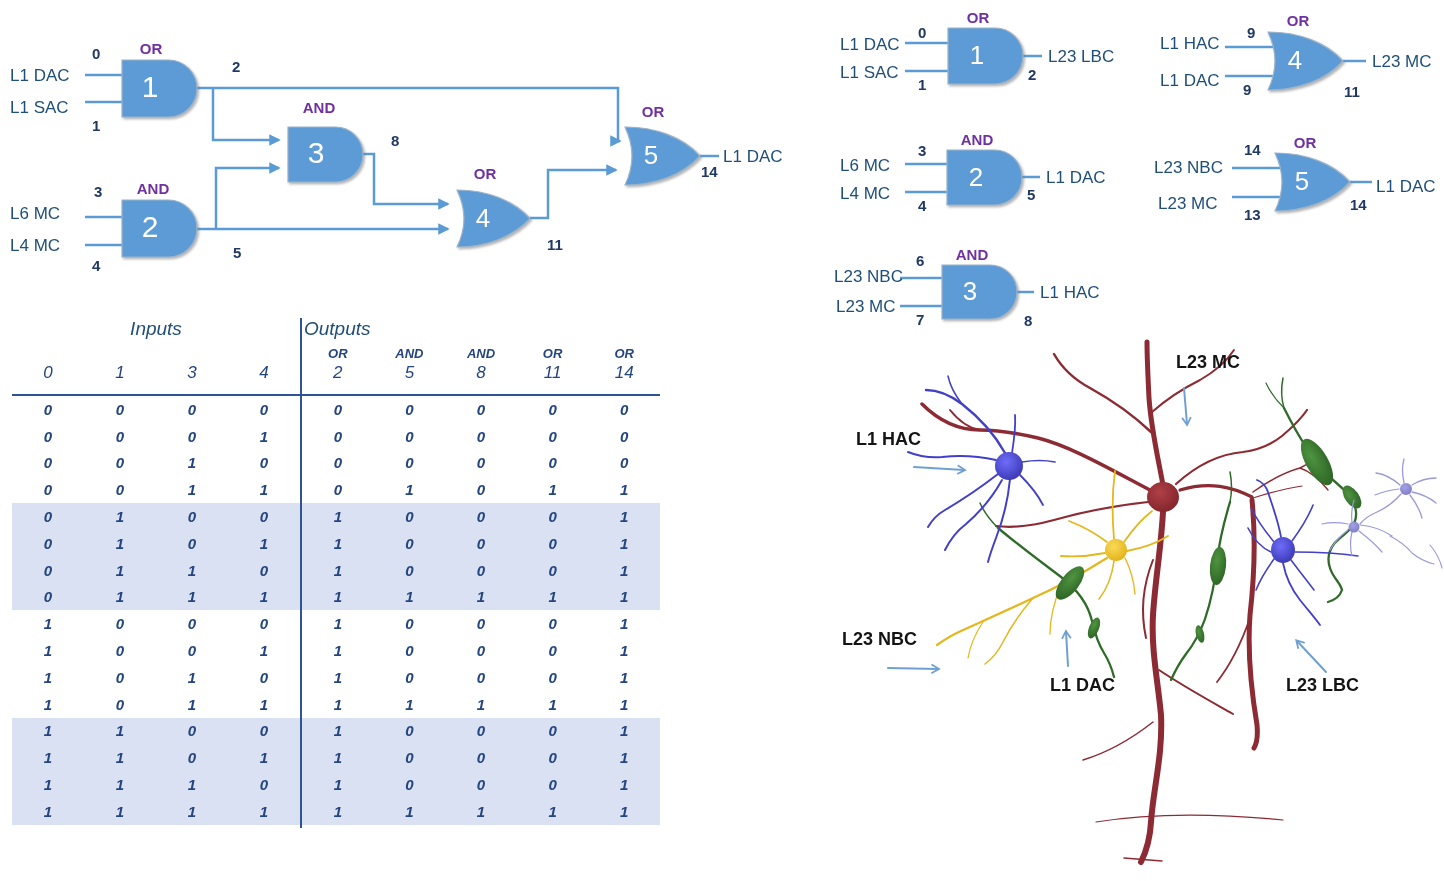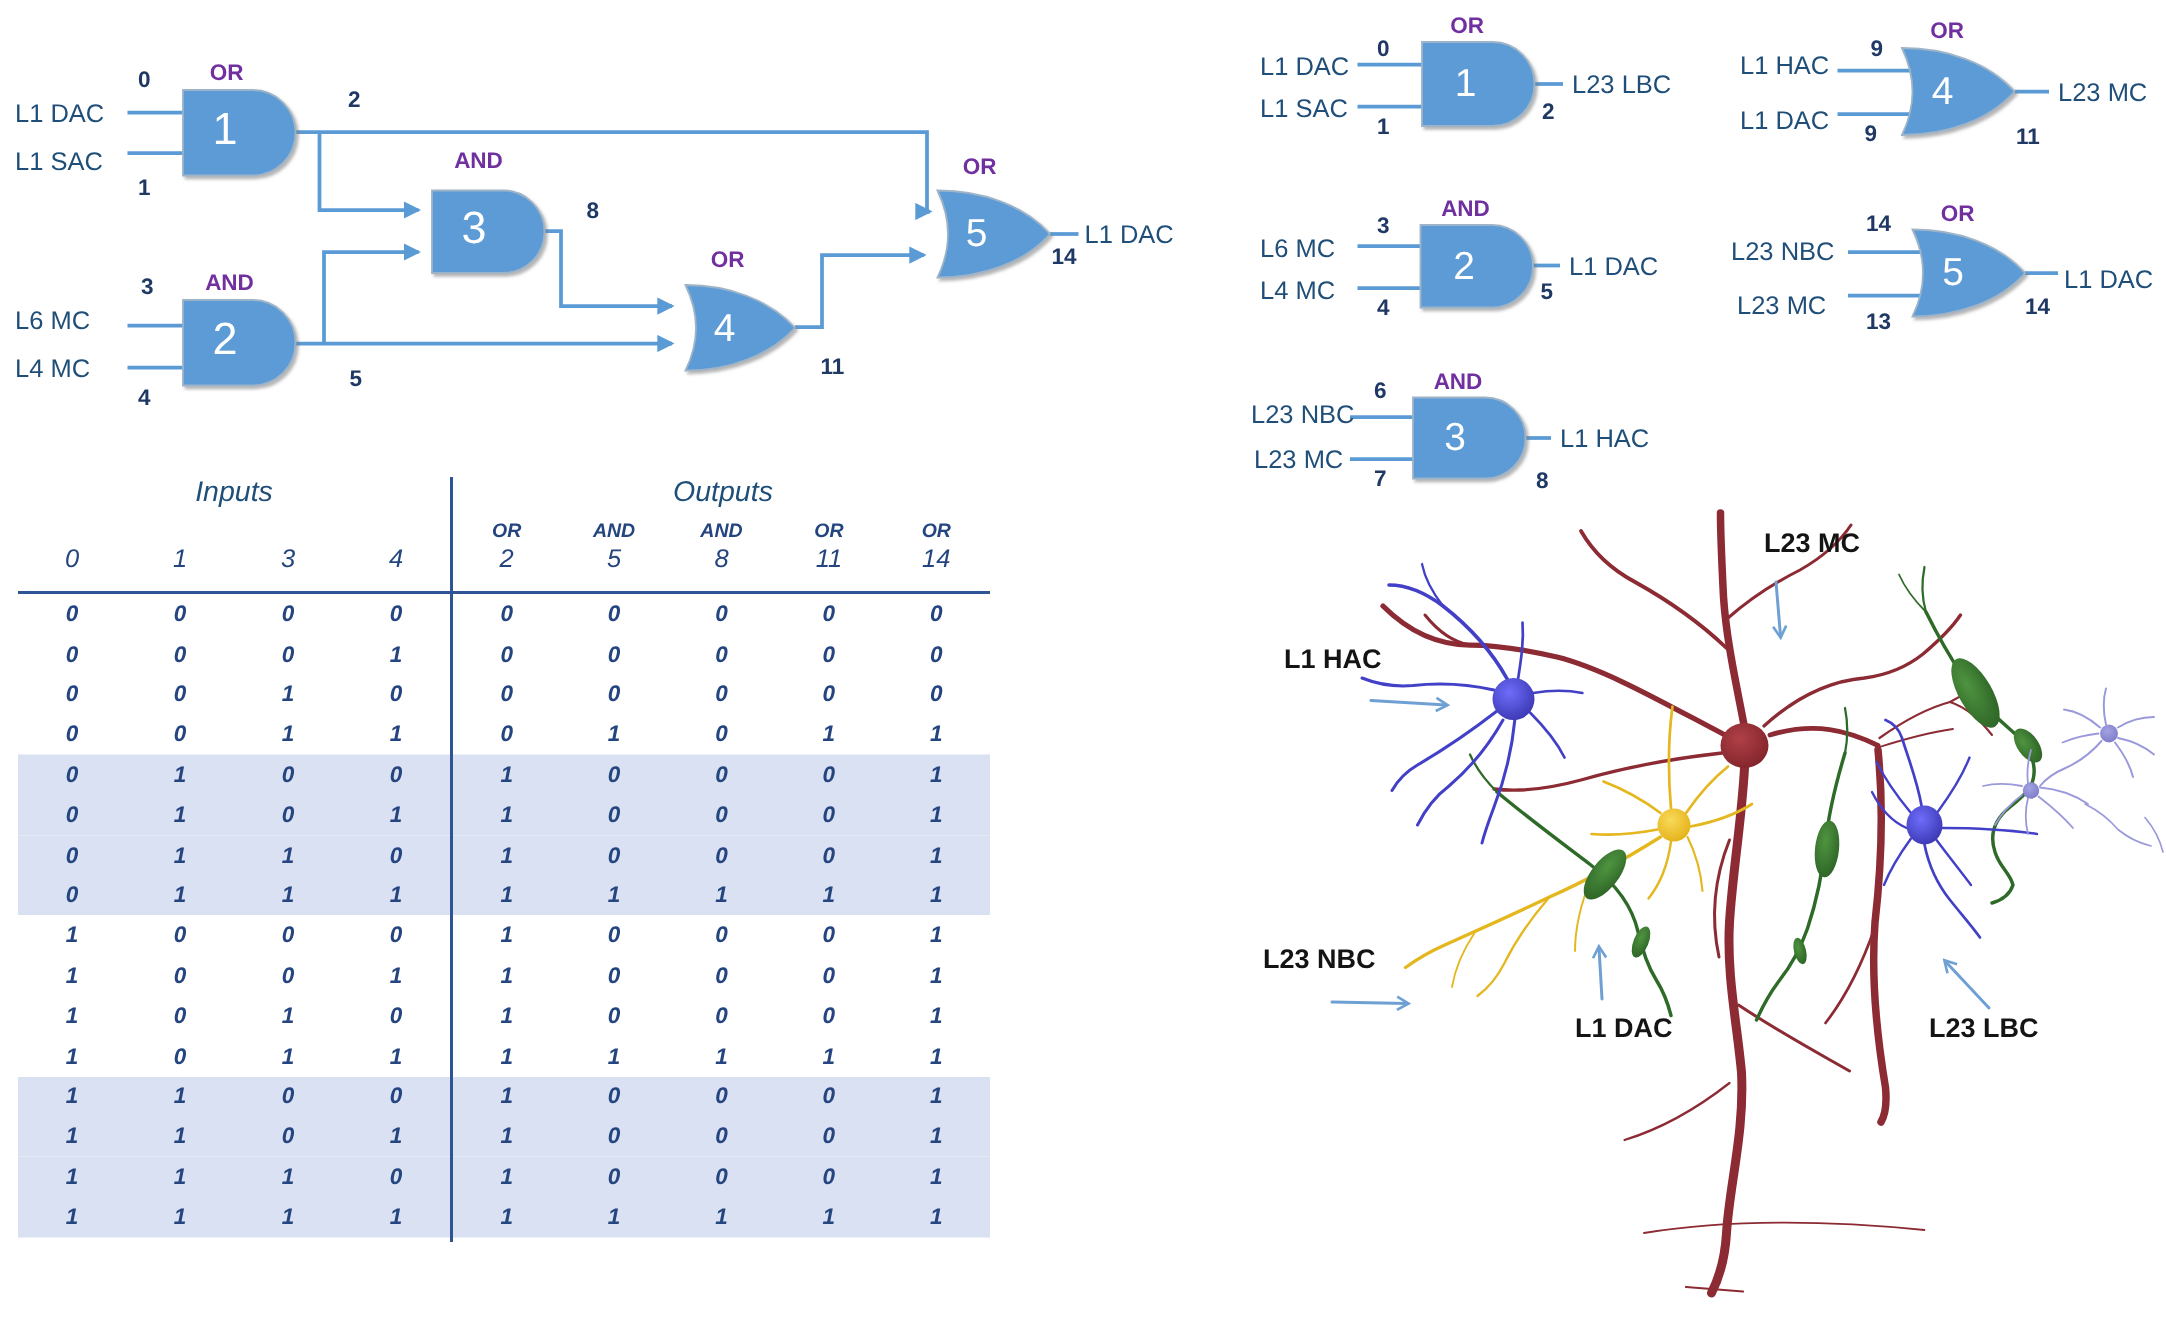--- a/index.html
+++ b/index.html
@@ -13,21 +13,21 @@
   .wnum{font-size:15px;font-weight:bold;color:#1F3864;white-space:nowrap;line-height:1;}
   .gtype{font-size:15px;font-weight:bold;color:#7030A0;text-align:center;line-height:1;}
   .gnum{color:#ffffff;text-align:center;line-height:1;}
   .gnum.big{font-size:30px;}
   .gnum.small{font-size:26px;}
   .nlabel{font-size:18px;font-weight:bold;color:#141414;white-space:nowrap;line-height:1;}
   
   #truth-table{position:absolute;left:12px;top:318px;width:648px;color:#24457F;font-style:italic;}
   .tt-groups{display:flex;height:28px;font-size:19px;color:#1F4E79;}
   .tt-groups .gin{width:288px;text-align:center;}
-  .tt-groups .gout{width:356px;margin-left:4px;text-align:center;}
+  .tt-groups .gout{width:356px;margin-left:4px;}
   .tt-types{display:flex;height:17px;margin-left:290px;font-size:13px;font-weight:bold;}
   .tt-types span{width:71.6px;text-align:center;}
   .tt-nums{display:flex;height:31px;font-size:17px;align-items:flex-start;}
   .tt-nums .inb{width:288px;display:flex;}
   .tt-nums .inb span{width:72px;text-align:center;}
   .tt-nums .outb{display:flex;margin-left:2px;}
   .tt-nums .outb span{width:71.6px;text-align:center;}
   .tt-body{border-top:2.5px solid #2F5496;}
   .tt-row{display:flex;height:26.8px;align-items:center;font-size:15px;font-weight:600;}
   .tt-row .inb{width:288px;display:flex;}

